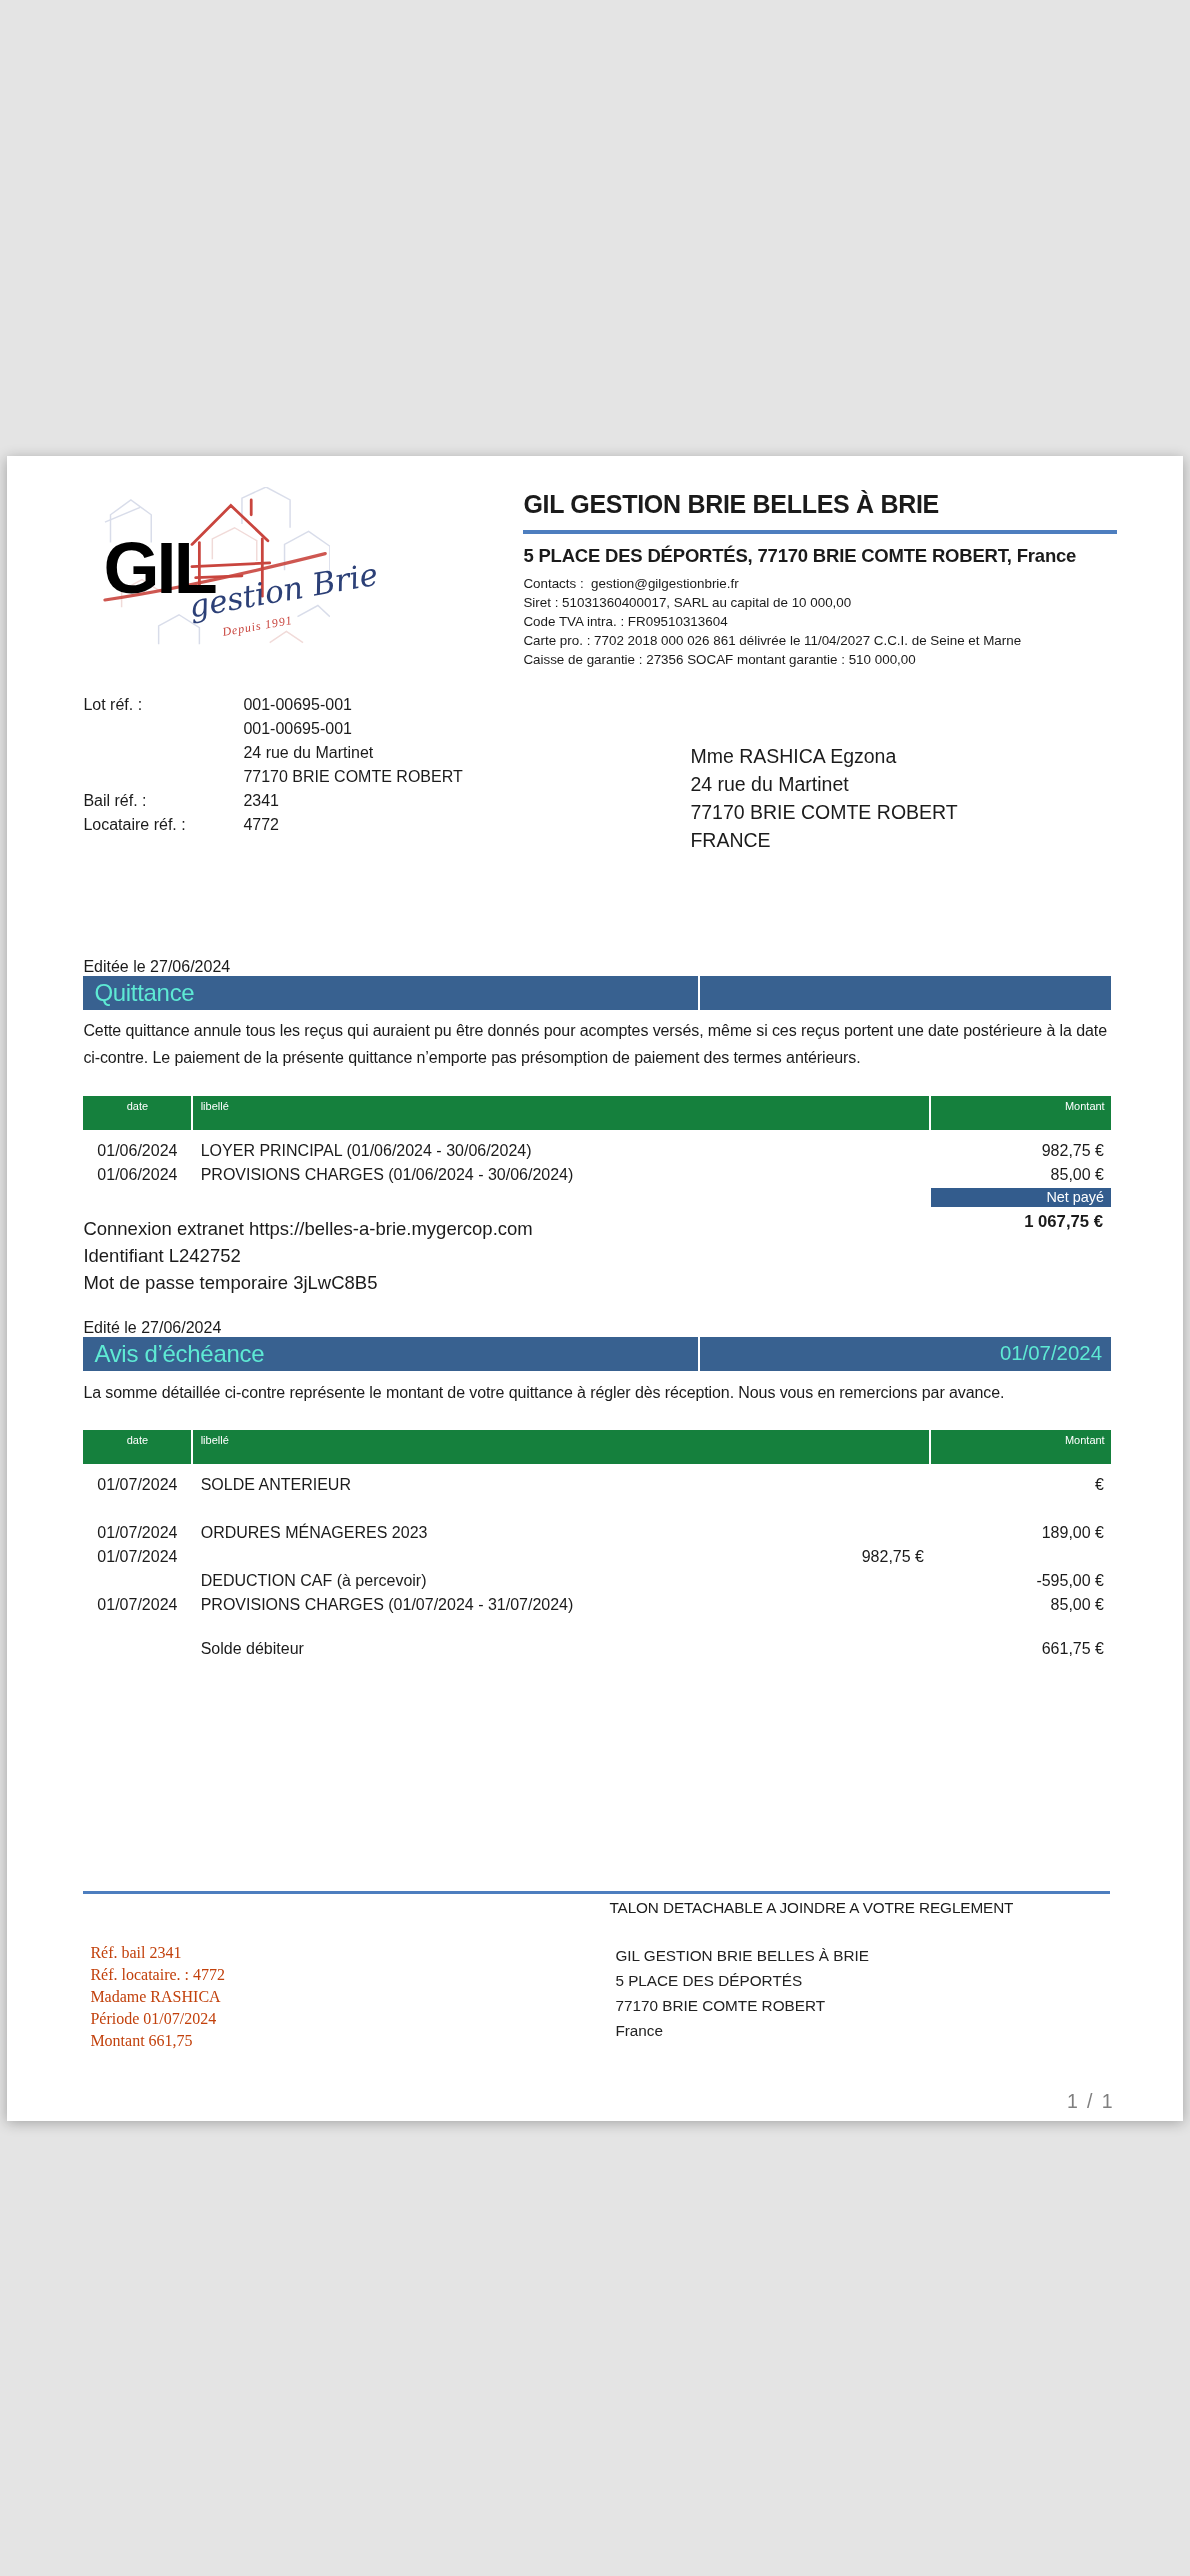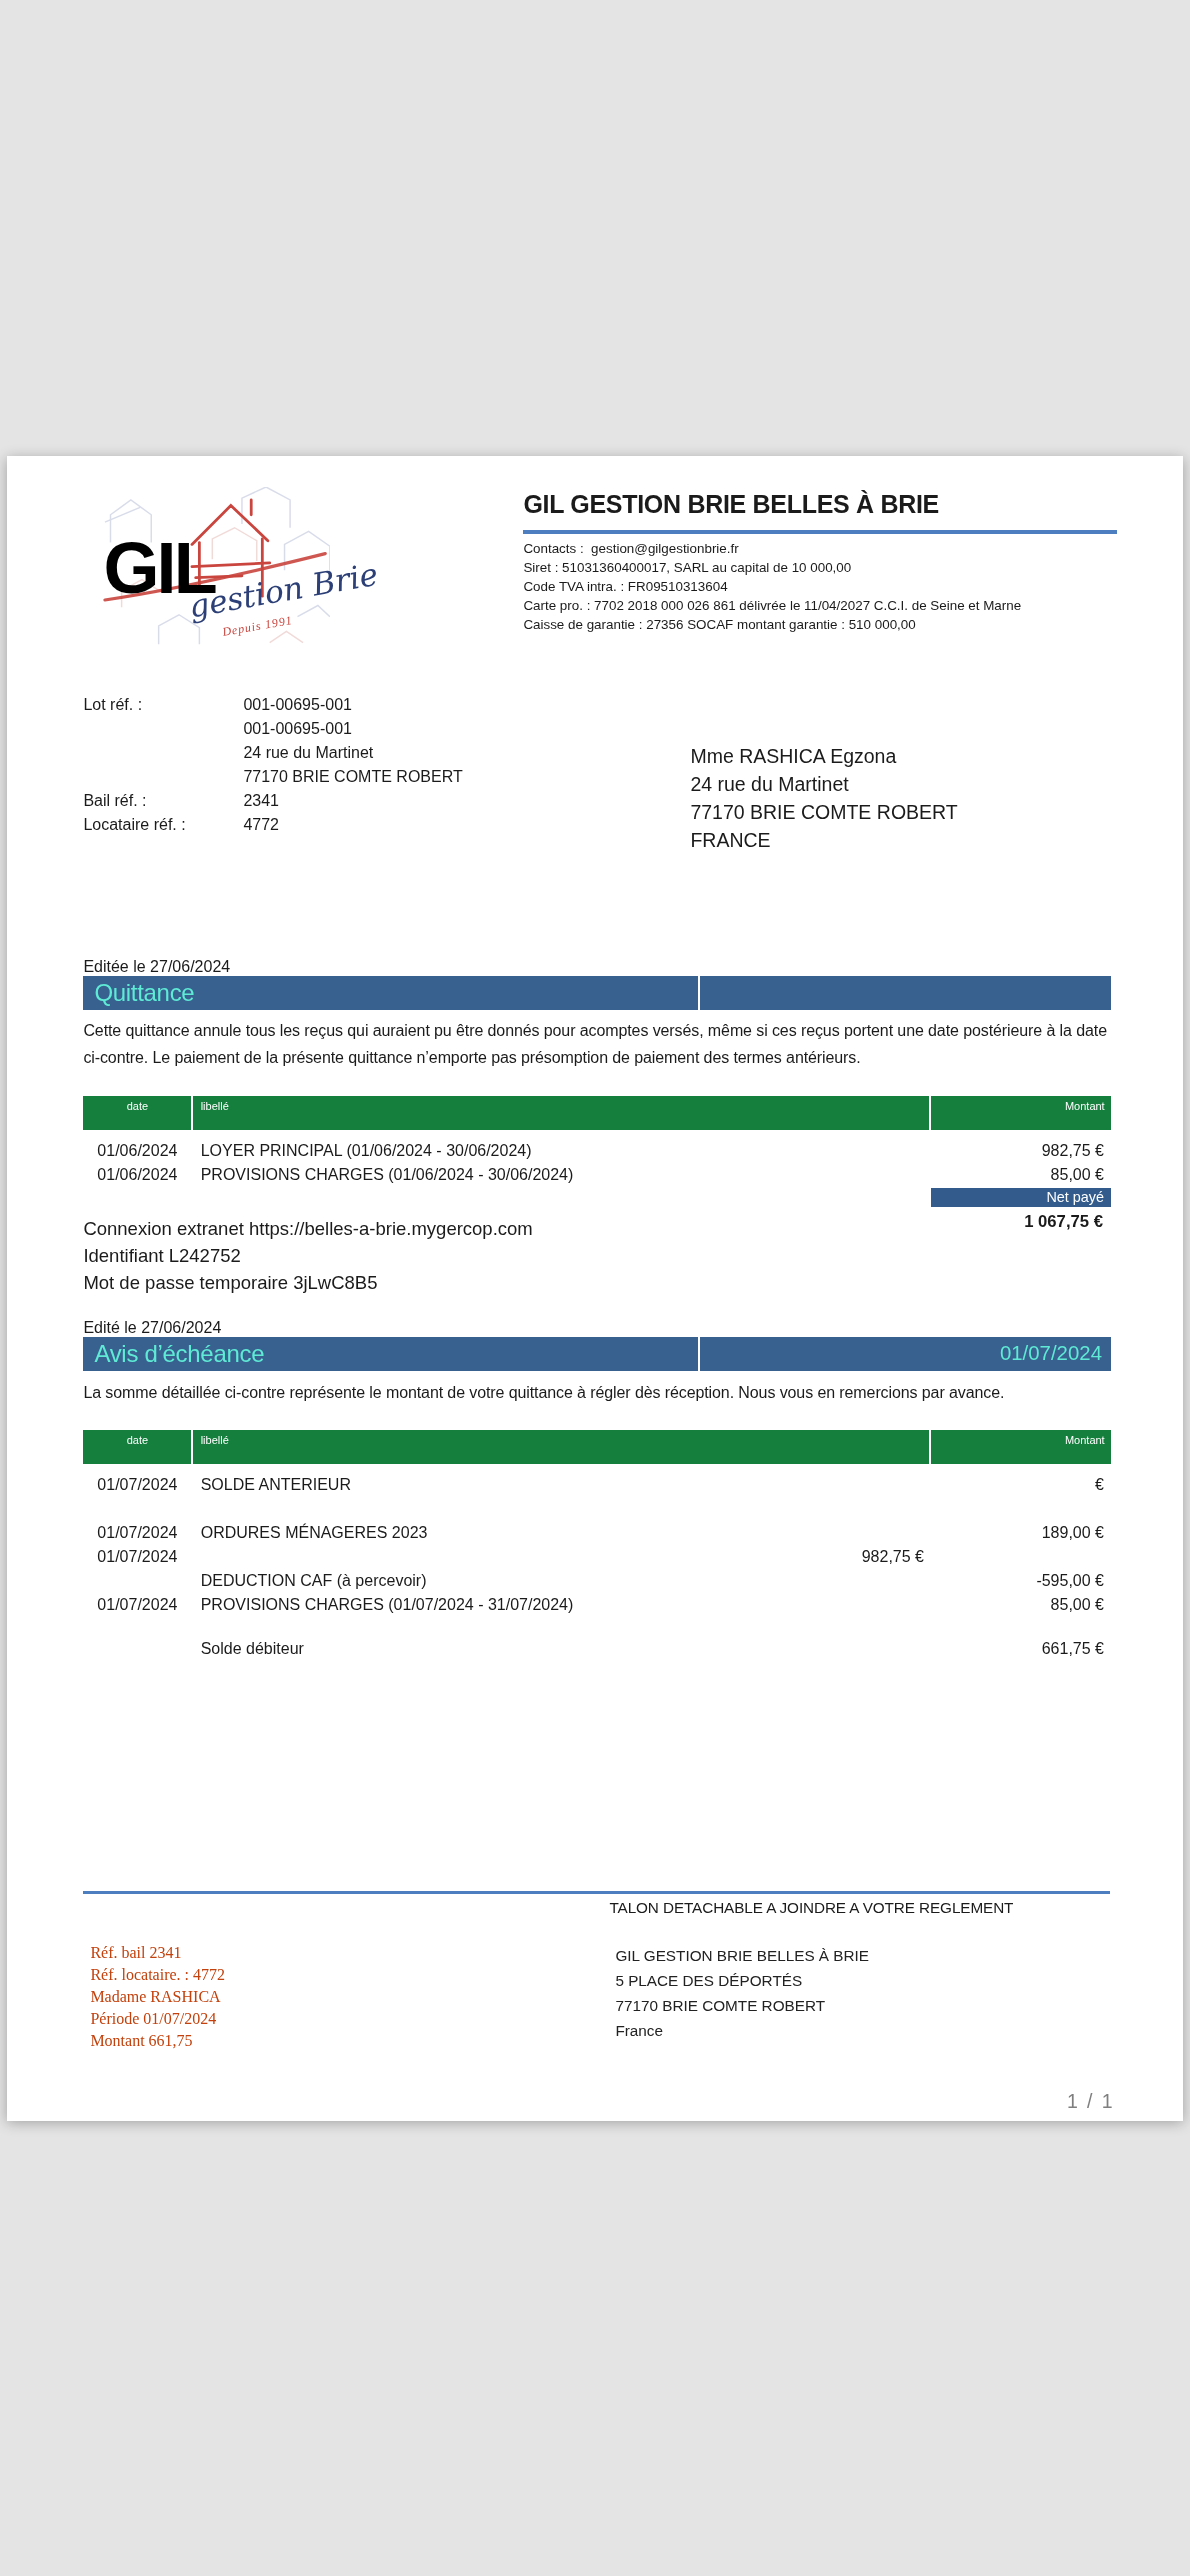--- a/index.html
+++ b/index.html
@@ -129,20 +129,21 @@
         <path d="M2 122 C70 112 160 92 240 72" fill="none" stroke="#c9453e" stroke-width="3.4" stroke-linecap="round" opacity="0.9"></path>
       </svg>
       <div class="logo-gil">GIL</div>
       <div class="logo-script">gestion Brie</div>
       <div class="logo-since">Depuis 1991</div>
     </div>
 
     <div class="abs header-right">
       <div class="company-name">GIL GESTION BRIE BELLES À BRIE</div>
       <div class="header-rule"></div>
+      <div class="company-address">5 PLACE DES DÉPORTÉS, 77170 BRIE COMTE ROBERT, France</div>
       <div class="company-details">
 
           <div class="pre">Contacts :  gestion@gilgestionbrie.fr</div>
 
           <div class="pre">Siret : 51031360400017, SARL au capital de 10 000,00</div>
 
           <div class="pre">Code TVA intra. : FR09510313604</div>
 
           <div class="pre">Carte pro. : 7702 2018 000 026 861 délivrée le 11/04/2027 C.C.I. de Seine et Marne</div>
 

